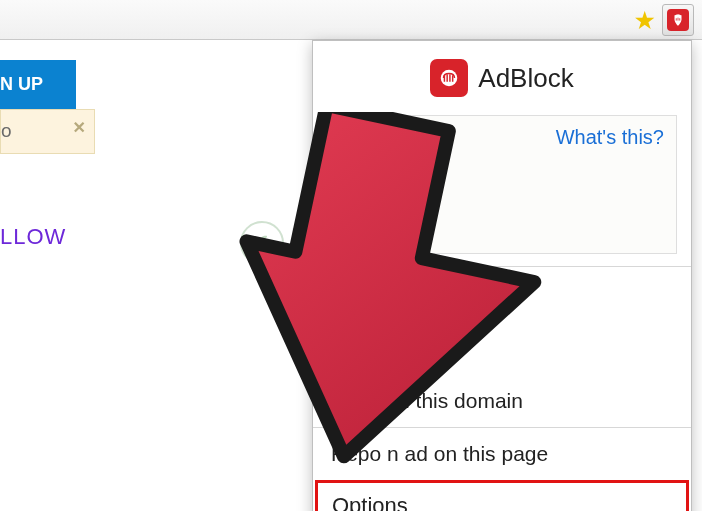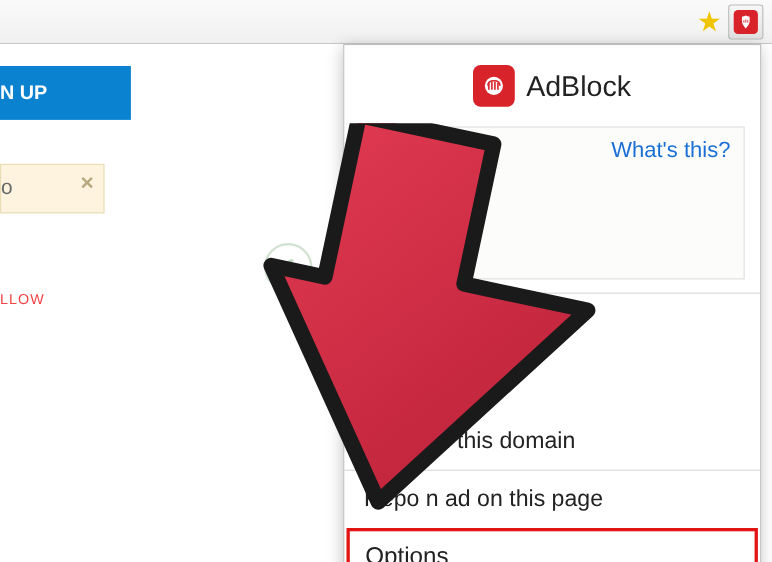--- a/index.html
+++ b/index.html
@@ -42,42 +42,41 @@
   .adblock-badge svg { width: 14px; height: 14px; fill:#fff; }
 
   
   .left-stack { position:absolute; left:0; top:60px; }
   .signup-btn {
     background: #0b82d0;
     color: #fff;
     font-weight: bold;
     font-size: 18px;
     padding: 14px 18px 14px 0;
-    width: 119px;
+    width: 76px;
     text-align: left;
-    margin-bottom: 40px;
   }
   .notice-card {
     width: 95px;
     background: #fdf3de;
     border: 1px solid #e9dcb3;
     padding: 10px 8px 10px 0;
     position: relative;
     font-size: 19px;
     color: #6a6a6a;
     line-height: 1.2;
     margin-bottom: 70px;
   }
   .notice-card .close-x {
     position: absolute; right: 8px; top: 8px;
     color: #b6a97d; font-size: 16px; font-weight: bold;
   }
   .follow-lbl {
-    color: #ef4444;
-    font-size: 13px;
+    color: #6d28d9;
+    font-size: 22px;
     letter-spacing: 1px;
     padding-left: 0;
   }
 
   
   .popup {
     position: absolute;
     top: 40px;
     right: 10px;
     width: 380px;

